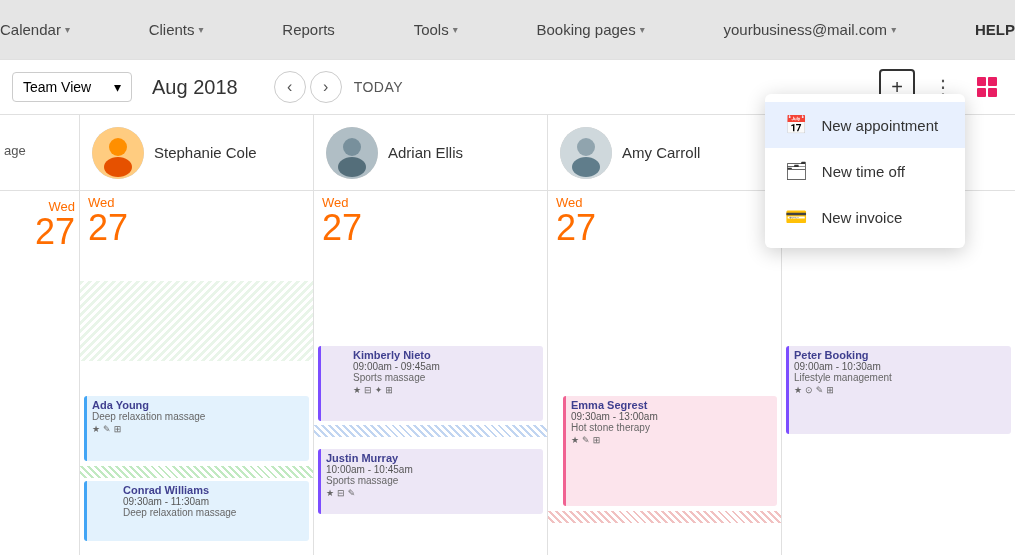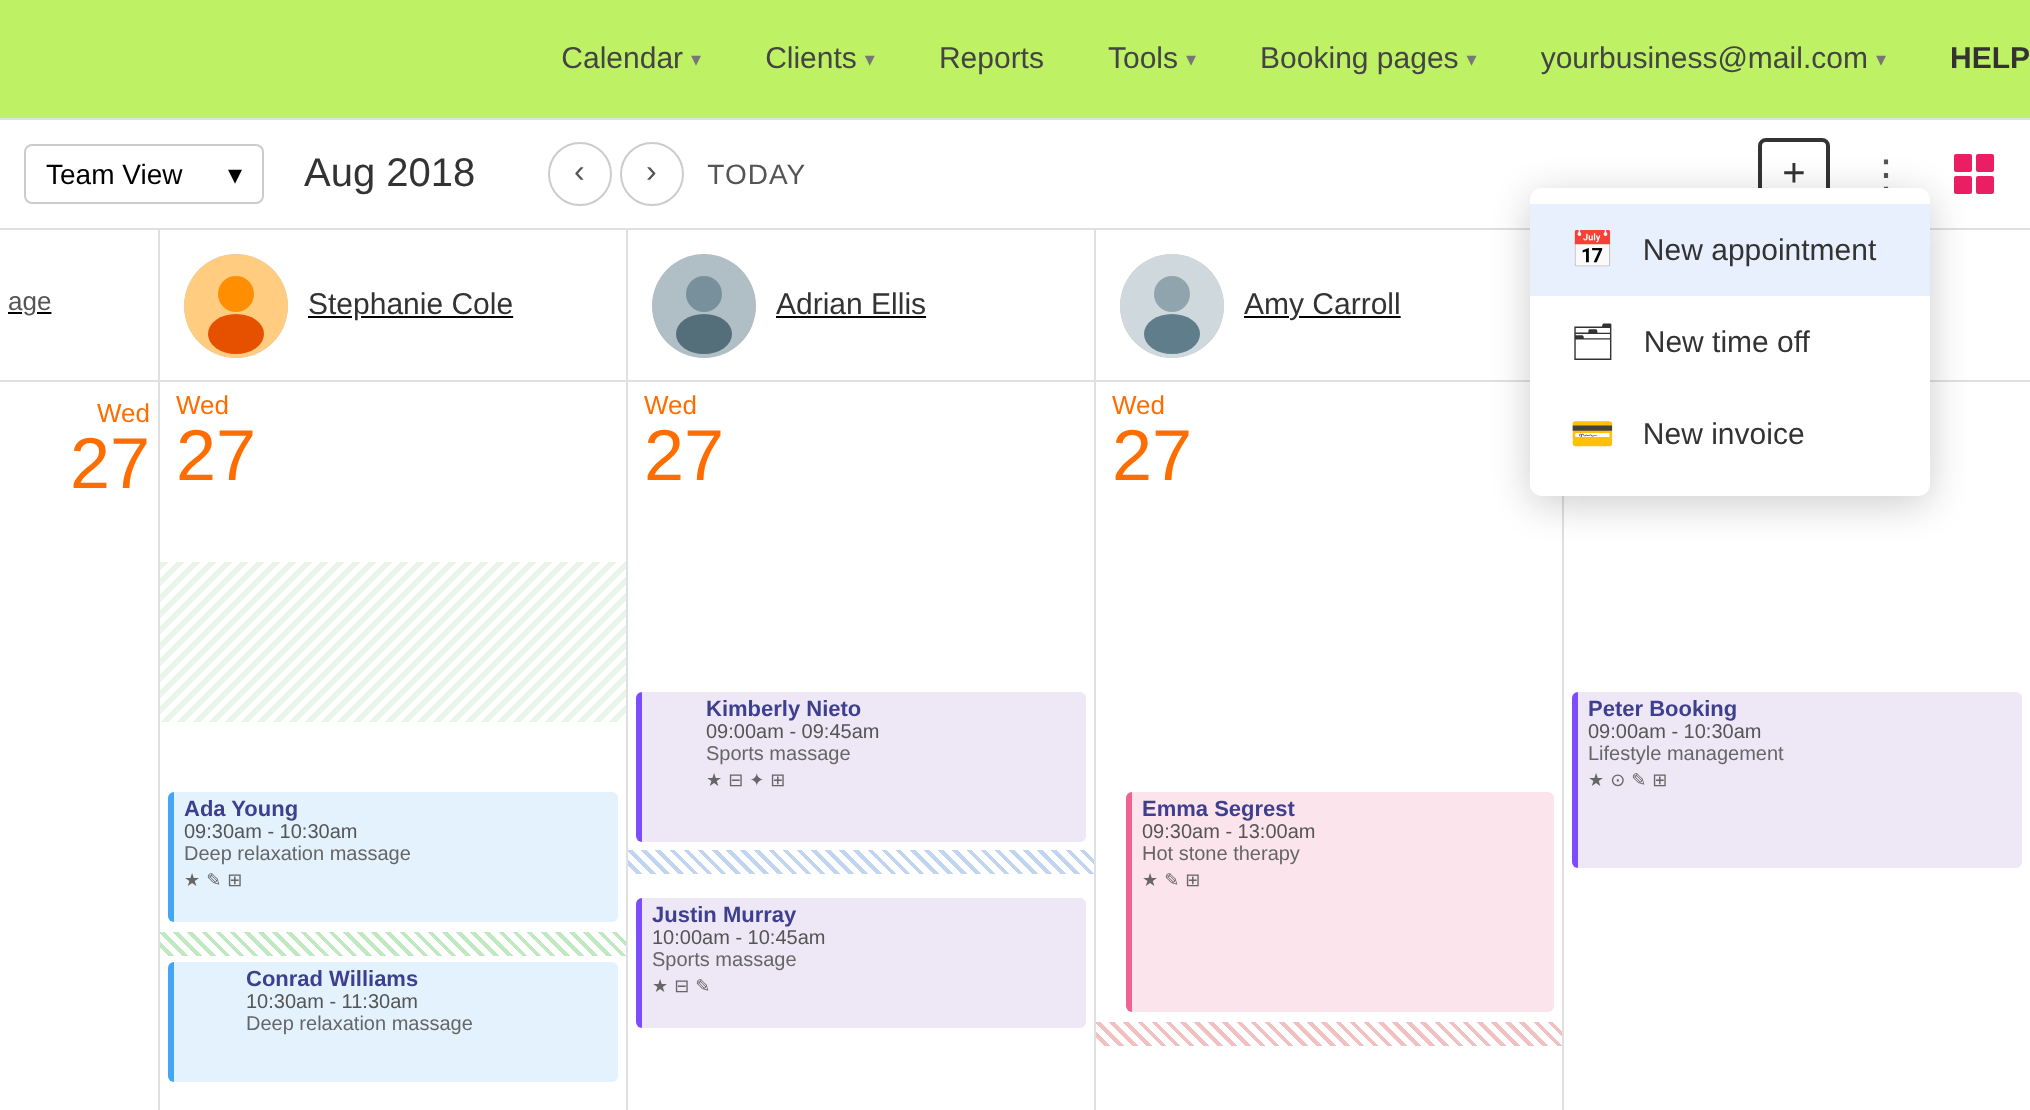--- a/index.html
+++ b/index.html
@@ -1,22 +1,22 @@
 <!DOCTYPE html>
 <html><head>
   <meta charset="utf-8">
   <style>
     * { margin: 0; padding: 0; box-sizing: border-box; }
     body { font-family: 'Segoe UI', Arial, sans-serif; width: 1015px; height: 555px; overflow: hidden; background: #fff; }
 
     
     .top-nav {
-      display: flex; align-items: center; justify-content: flex-end;
-      height: 60px; border-bottom: 1px solid #e0e0e0; gap: 32px;
-      background: #bef264; position: relative;
+      display: flex; align-items: center; justify-content: space-between;
+      height: 60px; border-bottom: 1px solid #e0e0e0; gap: 42px;
+      background: #e5e5e5; position: relative;
     }
     .nav-item {
       font-size: 15px; color: #444; cursor: pointer; display: flex; align-items: center; gap: 4px;
     }
     .nav-chevron { font-size: 10px; color: #777; }
     .nav-help { font-weight: 600; color: #333; }
 
     
     .sub-header {
       display: flex; align-items: center; height: 55px; padding: 0 12px;
@@ -52,21 +52,21 @@
       cursor: pointer;
     }
 
     
     .calendar-container {
       display: flex; flex-direction: row; height: calc(555px - 115px); overflow: hidden;
     }
 
     
     .grid-wrapper { display: flex; flex-direction: column; flex: 1; overflow: hidden; }
-    .col-headers { display: flex; border-bottom: 1px solid #e0e0e0; text-decoration: underline; }
+    .col-headers { display: flex; border-bottom: 1px solid #e0e0e0; }
     .col-time { width: 80px; min-width: 80px; border-right: 1px solid #e0e0e0; }
     .col-header {
       flex: 1; display: flex; align-items: center; padding: 10px 12px; gap: 10px;
       border-right: 1px solid #e0e0e0; min-height: 75px;
     }
     .col-header:last-child { border-right: none; }
     .avatar {
       width: 52px; height: 52px; border-radius: 50%; background: #ccc;
       overflow: hidden; flex-shrink: 0; display: flex; align-items: center; justify-content: center;
     }
@@ -226,34 +226,33 @@
 
       <div class="data-col">
 
         <div class="day-label" style="color:#ff6d00;">Wed</div>
         <div class="day-num" style="color:#ff6d00;">27</div>
 
         <div style="position:absolute; top:90px; left:0; right:0; height:80px; background: linear-gradient(135deg, rgba(200,230,200,0.4) 25%, transparent 25%, transparent 50%, rgba(200,230,200,0.4) 50%, rgba(200,230,200,0.4) 75%, transparent 75%); background-size:8px 8px;"></div>
 
         <div class="event event-blue" style="top:205px; height:65px;">
           <div class="event-name">Ada Young</div>
-          <div class="event-time">09:30am - 10:30am</div>
           <div class="event-type">Deep relaxation massage</div>
           <div class="event-icons">
               <span>★</span>
               <span>✎</span>
               <span>⊞</span>
             </div>
         </div>
 
         <div style="position:absolute; top:275px; left:0; right:0; height:12px; background:repeating-linear-gradient(45deg, transparent, transparent 3px, rgba(100,200,100,0.4) 3px, rgba(100,200,100,0.4) 5px);"></div>
 
         <div class="event event-blue" style="top:290px; height:60px;padding-left:36px;">
           <div class="event-name">Conrad Williams</div>
-          <div class="event-time">10:30am - 11:30am</div>
+          <div class="event-time">09:30am - 11:30am</div>
           <div class="event-type">Deep relaxation massage</div>
         </div>
       </div>
 
       <div class="data-col">
         <div class="day-label" style="color:#ff6d00;">Wed</div>
         <div class="day-num" style="color:#ff6d00;">27</div>
 
         <div class="event event-purple" style="top:155px; height:75px;padding-left:32px;">
           <div class="event-name">Kimberly Nieto</div>

